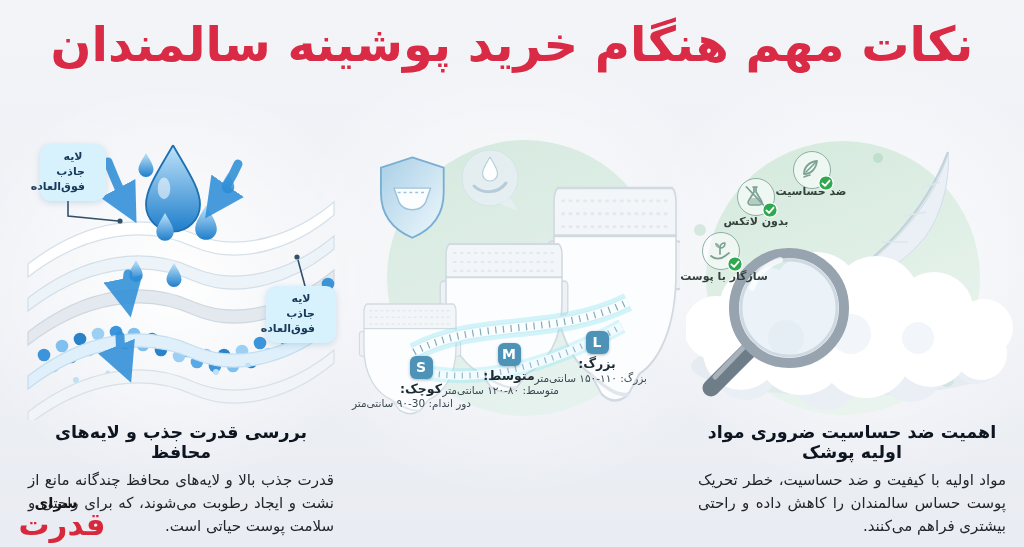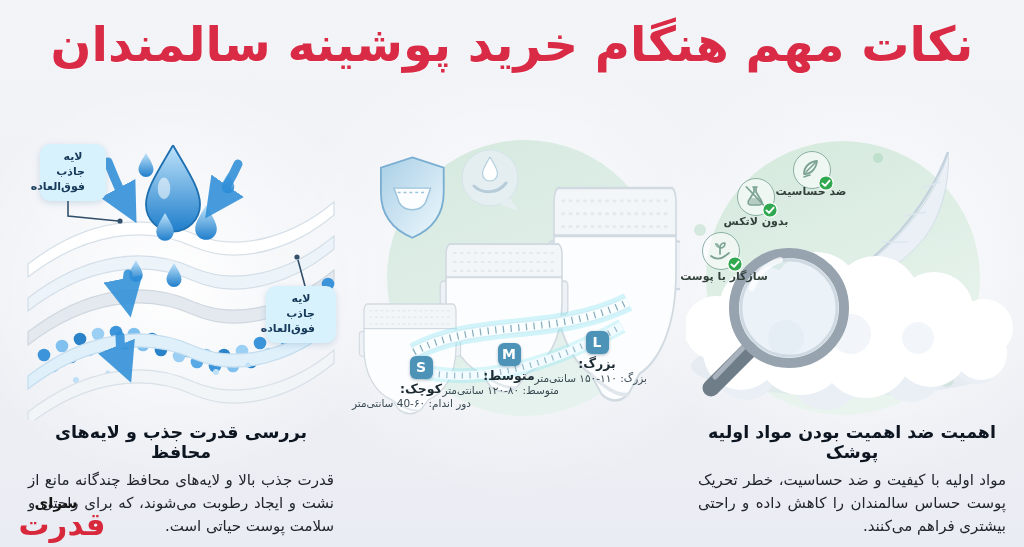--- a/index.html
+++ b/index.html
@@ -229,21 +229,21 @@
           <path d="M58,226 C120,192 200,212 272,176" stroke="#5b8fa3" stroke-width="7" stroke-dasharray="1.2,6.5" opacity=".75"></path>
           <path d="M60,244 C128,262 204,234 266,200" stroke="#8fe7f3" stroke-width="15" opacity=".35"></path>
           <path d="M60,244 C128,262 204,234 266,200" stroke="#f2fbff" stroke-width="8.5"></path>
           <path d="M60,244 C128,262 204,234 266,200" stroke="#5b8fa3" stroke-width="6" stroke-dasharray="1.2,6.5" opacity=".6"></path>
         </g>
       </svg>
     </div>
     <div class="size-group" style="left:15px;top:356px;">
       <div class="size-badge">S</div>
       <div class="size-name">کوچک:</div>
-      <div class="size-range">دور اندام: ۶۰-40 سانتی‌متر</div>
+      <div class="size-range">دور اندام: 30-۹۰ سانتی‌متر</div>
     </div>
     <div class="size-group" style="left:103px;top:343px;">
       <div class="size-badge">M</div>
       <div class="size-name">متوسط:</div>
       <div class="size-range">متوسط: ۸۰-۱۲۰ سانتی‌متر</div>
     </div>
     <div class="size-group" style="left:191px;top:331px;">
       <div class="size-badge">L</div>
       <div class="size-name">بزرگ:</div>
       <div class="size-range">بزرگ: ۱۱۰-۱۵۰ سانتی‌متر</div>
@@ -349,21 +349,21 @@
         <path d="M13,11 C16,11 18,9 18,6 C15,6 13,8 13,11 Z" fill="none" stroke="#7ba294" stroke-width="1.5" stroke-linejoin="round"></path>
       </svg>
       <svg class="check" viewBox="0 0 20 20">
         <circle cx="10" cy="10" r="9" fill="#2fa84f" stroke="#ffffff" stroke-width="1.5"></circle>
         <path d="M5.5,10.5 L8.8,13.5 L14.5,7" stroke="#ffffff" stroke-width="2.4" fill="none" stroke-linecap="round" stroke-linejoin="round"></path>
       </svg>
     </div>
     <div class="hlabel" style="left:-12px;top:270px;">سازگار با پوست</div>
 
     <div class="text-block">
-      <h2>اهمیت ضد اهمیت بودن مواد اولیه پوشک</h2>
+      <h2>اهمیت ضد حساسیت ضروری مواد اولیه پوشک</h2>
       <p>مواد اولیه با کیفیت و ضد حساسیت، خطر تحریک پوست حساس سالمندان را کاهش داده و راحتی بیشتری فراهم می‌کنند.</p>
     </div>
   </section>
 
   <div class="logo">
     <span class="logo-top">سرای</span>
     <span class="logo-bottom">قدرت</span>
   </div>
 
 </div>

